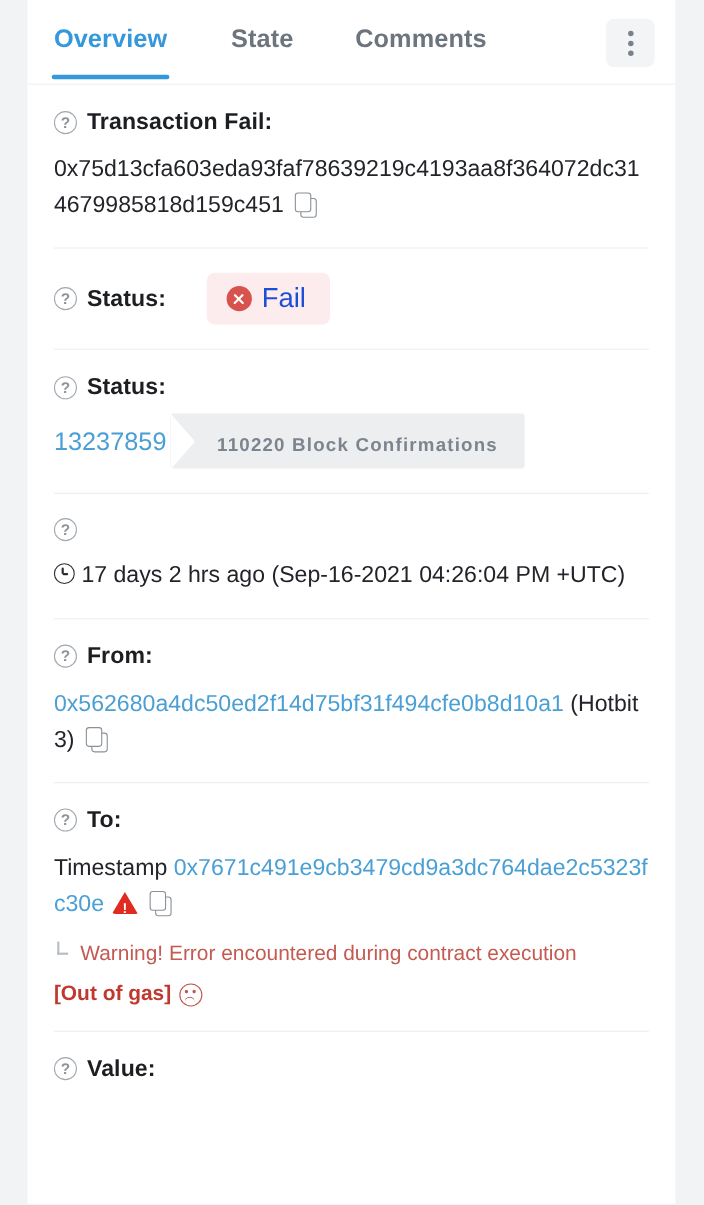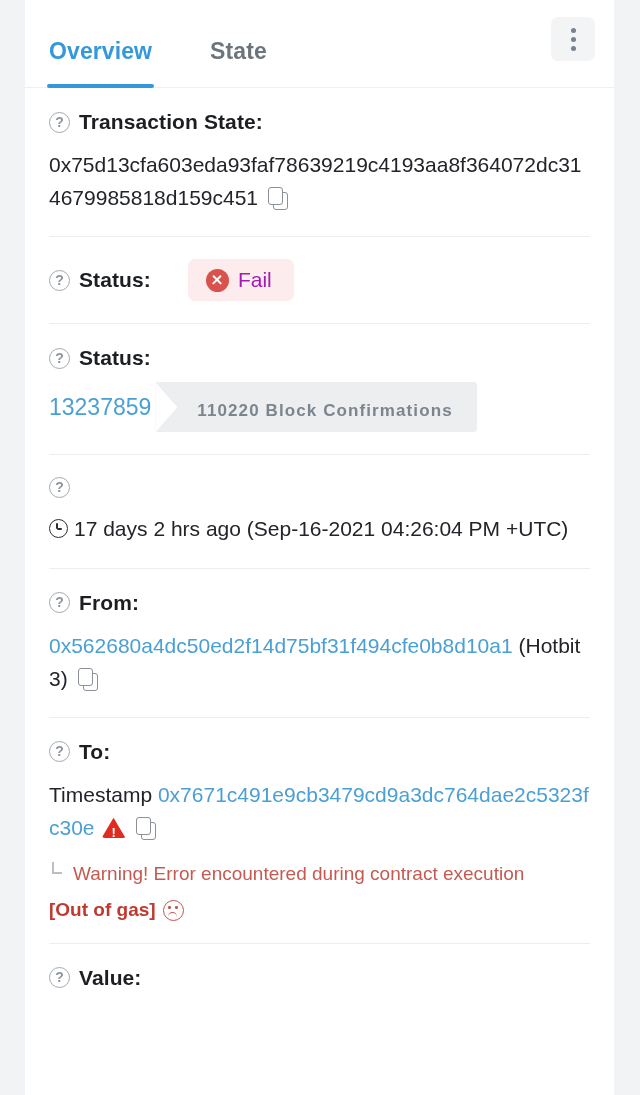--- a/index.html
+++ b/index.html
@@ -24,24 +24,24 @@
     left: 25px;
     top: 0;
     width: 589px;
     min-height: 1095px;
     background: #ffffff;
   }
 
   
   .tabbar {
     position: relative;
-    height: 88px;
+    height: 77px;
     border-bottom: 1px solid #edeff2;
     display: flex;
-    align-items: flex-end;
+    align-items: flex-start;
     padding: 0 0 0 0;
   }
   .tab {
     font-size: 23px;
     font-weight: bold;
     color: #6c757d;
     padding: 0 0 22px 0;
     margin-top: 22px;
     cursor: pointer;
     letter-spacing: 0.1px;
@@ -177,22 +177,22 @@
     content: "";
     position: absolute;
     left: 50%; top: 50%;
     width: 12px; height: 2.4px;
     background: #fff;
     border-radius: 1px;
   }
   .x-circle::before { transform: translate(-50%,-50%) rotate(45deg); }
   .x-circle::after  { transform: translate(-50%,-50%) rotate(-45deg); }
   .status-text {
-    font-size: 21px;
-    color: #a21caf;
+    font-size: 25px;
+    color: #1d4ed8;
     font-weight: normal;
   }
 
   
   .block-line {
     margin-top: 12px;
     display: flex;
     align-items: center;
   }
   .block-num {
@@ -332,33 +332,34 @@
 </style>
 </head>
 <body>
 
 <div id="page">
   <div class="card">
 
     <div class="tabbar">
       <div class="tab tab-overview active">Overview</div>
       <div class="tab tab-state">State</div>
+      <div class="tab tab-comments">Comments</div>
       <div class="kebab-btn">
         <span></span>
         <span></span>
         <span></span>
       </div>
     </div>
 
     <div class="body">
 
       <div class="row">
         <div class="label-line">
           <span class="qicon">?</span>
-          <span class="label-text">Transaction State:</span>
+          <span class="label-text">Transaction Fail:</span>
         </div>
         <div class="value-line">
           <span>0x75d13cfa603eda93faf78639219c4193aa8f364072dc314679985818d159c451</span><span class="copy-icon"></span>
         </div>
       </div>
 
       <div class="row">
         <div class="label-line">
           <span class="qicon">?</span>
           <span class="label-text">Status:</span>

